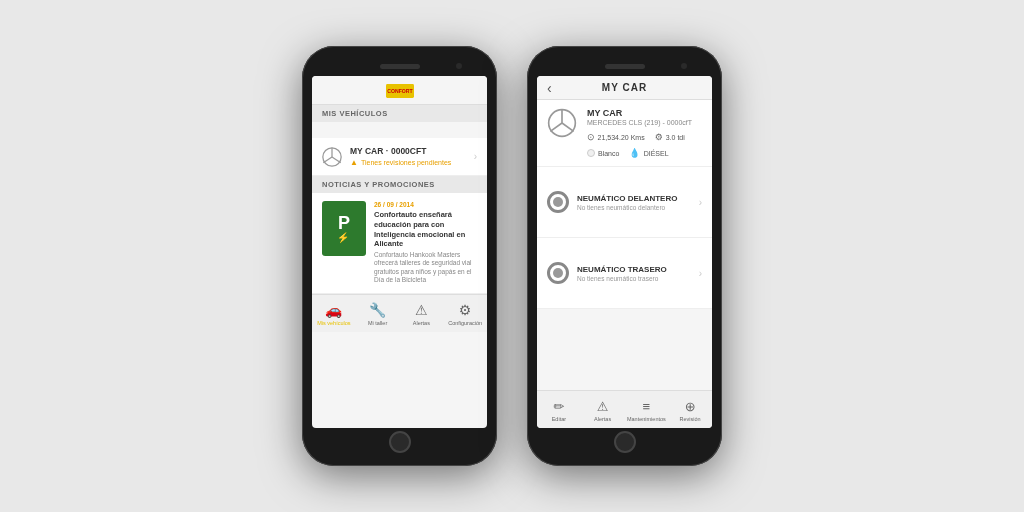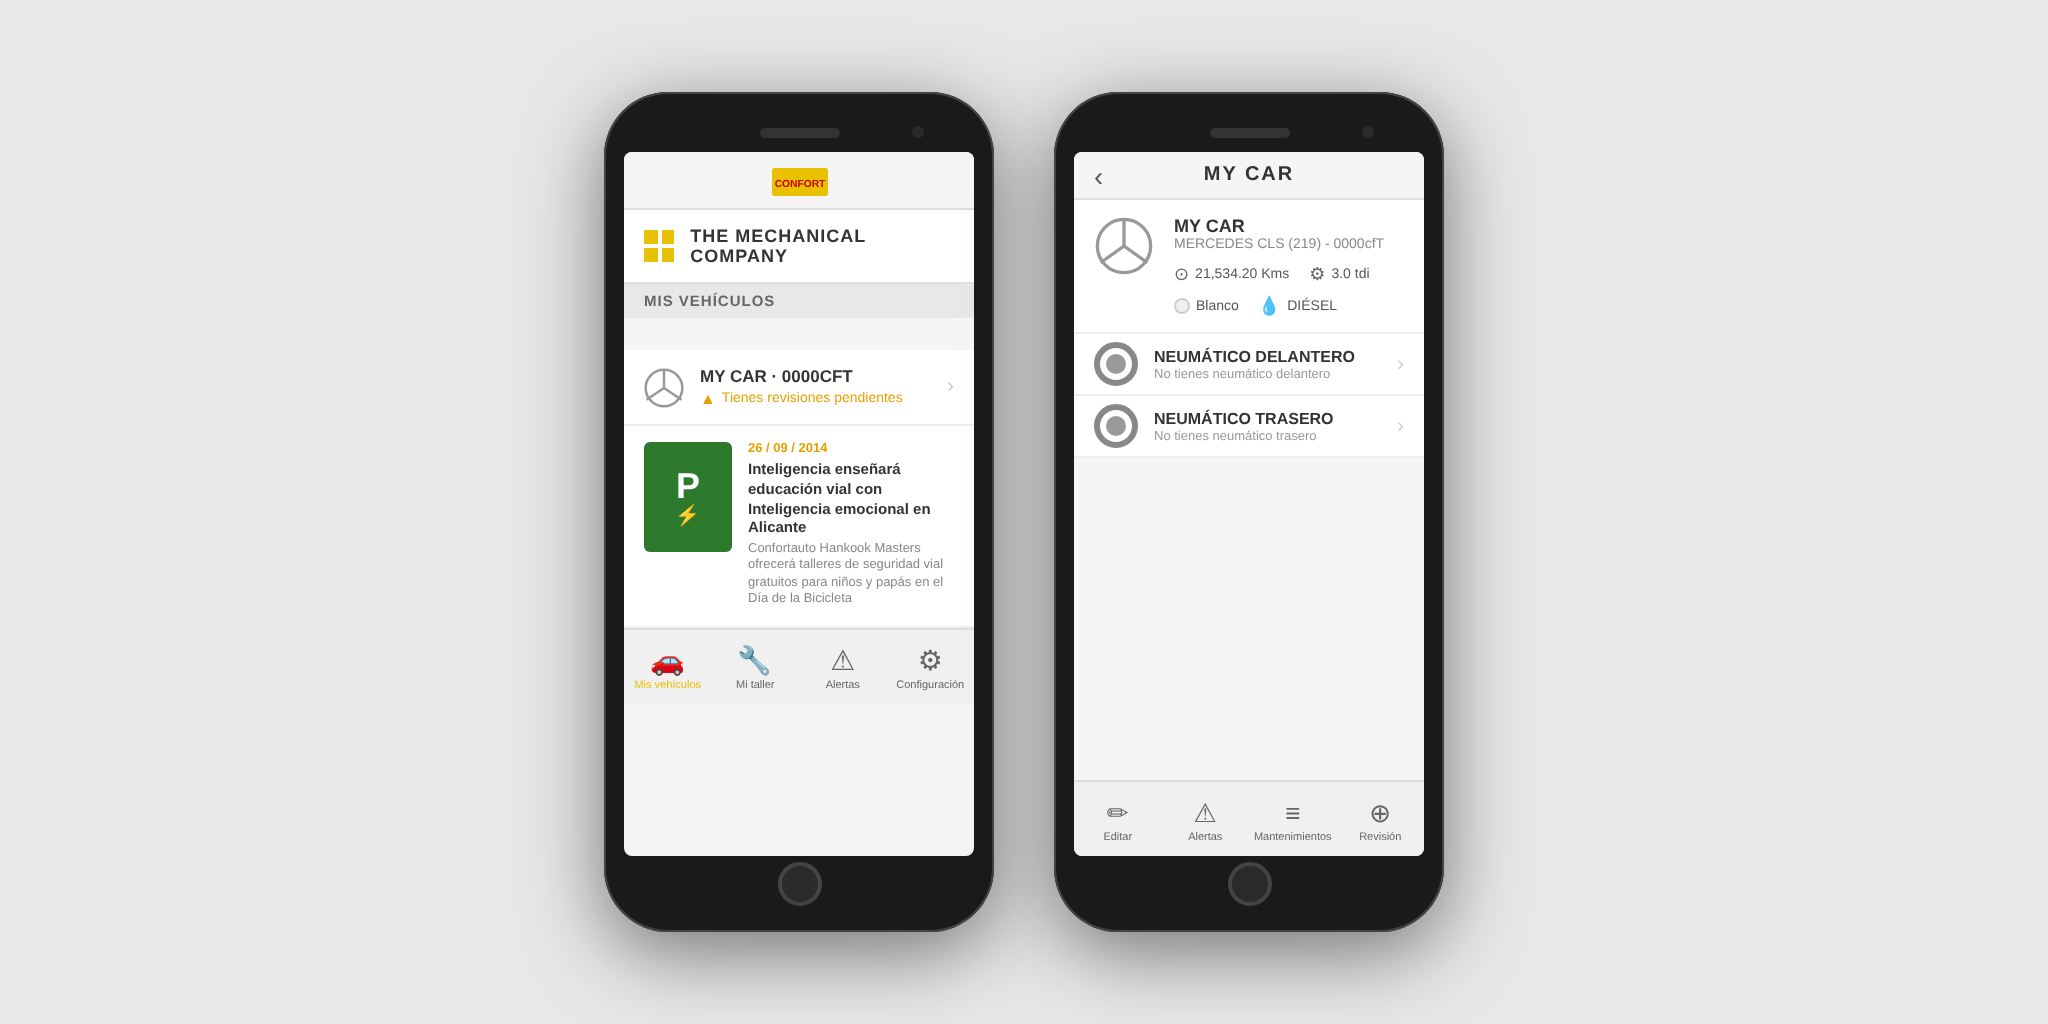--- a/index.html
+++ b/index.html
@@ -328,21 +328,21 @@
       border-radius: 50%;
     }
     .fuel-drop {
       color: #4a90d9;
       font-size: 9px;
     }
     .tire-row {
       background: #fff;
       display: flex;
       align-items: center;
-      padding: 4px 10px;
+      padding: 24px 10px;
       border-bottom: 1px solid #eee;
       gap: 8px;
     }
     .tire-icon {
       width: 22px;
       height: 22px;
       border: 3px solid #888;
       border-radius: 50%;
       display: flex;
       align-items: center;
@@ -411,58 +411,50 @@
 
       <div class="screen1-header">
         <div class="logo-box">
           <svg class="logo-icon" viewBox="0 0 60 30">
             <rect width="60" height="30" rx="3" fill="#e8c200"></rect>
             <text x="30" y="20" text-anchor="middle" font-size="11" font-weight="900" fill="#cc0000" font-family="Arial">CONFORT</text>
           </svg>
         </div>
       </div>
 
-      <div class="company-name-bar">
-        <div class="company-grid-icon">
-          <span></span>
-            <span></span>
-            <span></span>
-            <span></span>
-        </div>
-        <span class="company-name-text">THE MECHANICAL COMPANY</span>
-      </div>
 
       <div class="section-header">MIS VEHÍCULOS</div>
 
       <div class="vehicle-row">
         <svg class="mercedes-logo" viewBox="0 0 24 24">
           <circle cx="12" cy="12" r="11" fill="none" stroke="#999" stroke-width="1.5"></circle>
           <line x1="12" y1="1" x2="12" y2="12" stroke="#999" stroke-width="1.5"></line>
           <line x1="12" y1="12" x2="1.5" y2="19" stroke="#999" stroke-width="1.5"></line>
           <line x1="12" y1="12" x2="22.5" y2="19" stroke="#999" stroke-width="1.5"></line>
         </svg>
         <div class="vehicle-info">
           <div class="vehicle-name">MY CAR · 0000CFT</div>
           <div class="vehicle-alert">
             <span class="alert-triangle">▲</span>
             <span>Tienes revisiones pendientes</span>
           </div>
         </div>
         <span class="chevron-right">›</span>
       </div>
 
+      <div class="section-header">NOTICIAS Y PROMOCIONES</div>
 
       <div class="news-item">
         <div class="news-image">
           <span class="parking-p">P</span>
           <span class="electric-icon">⚡</span>
         </div>
         <div class="news-content">
           <div class="news-date">26 / 09 / 2014</div>
-          <div class="news-title">Inteligencia enseñará educación vial con Inteligencia emocional en Alicante</div>
+          <div class="news-title">Confortauto enseñará educación para con Inteligencia emocional en Alicante</div>
           <div class="news-body">Confortauto Hankook Masters ofrecerá talleres de seguridad vial gratuitos para niños y papás en el Día de la Bicicleta</div>
         </div>
       </div>
 
       <div class="bottom-nav">
         <div class="nav-item active">
           <span class="nav-icon">🚗</span>
           <span class="nav-label">Mis vehículos</span>
         </div>
         <div class="nav-item">

